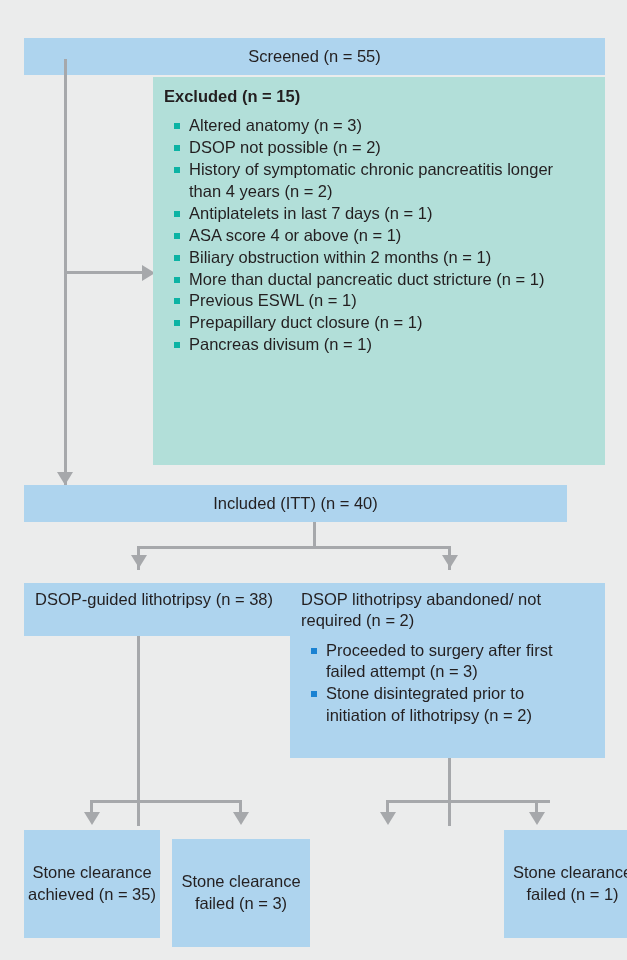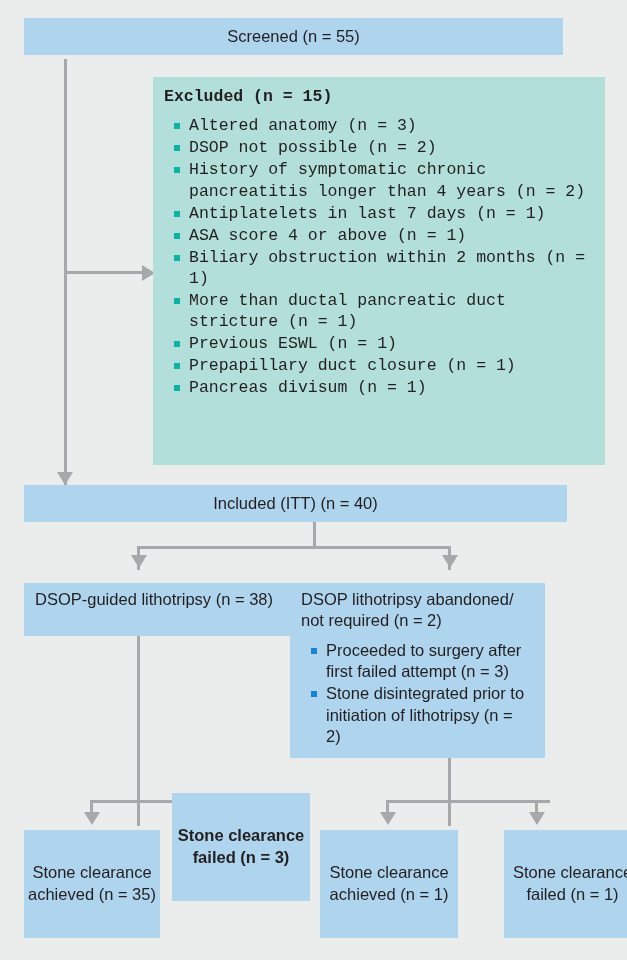--- a/index.html
+++ b/index.html
@@ -22,21 +22,21 @@
 
   
   .box {
     position: absolute;
     box-sizing: border-box;
     font-size: 16.5px;
     line-height: 1.30;
     color: #231f20;
   }
   .box-blue  { background: #aed4ee; }
-  .box-green { background: #b2dfd9; font-family: Liberation Mono, monospace; }
+  .box-green { background: #b2dfd9; }
 
   .box-center {
     display: flex;
     align-items: center;
     justify-content: center;
     text-align: center;
   }
   .box-left {
     padding: 6px 10px 6px 11px;
     text-align: left;
@@ -98,21 +98,21 @@
   .leaf {
     font-size: 16.5px;
     line-height: 1.33;
   }
 </style>
 </head>
 <body>
 
 <div id="flow-root">
 
-  <div class="box box-blue box-center" style="left:24px; top:18px; width:539px; height:37px;">
+  <div class="box box-blue box-center" style="left:24px; top:38px; width:581px; height:37px;">
     <span>Screened (n = 55)</span>
   </div>
 
   <div class="ln ln-v" style="left:64px; top:59px; height:429px;"></div>
 
   <div class="ln ln-h" style="left:64px; top:271px; width:81px;"></div>
   <div class="arrow-right" style="left:142px; top:264.5px;"></div>
 
   <div class="arrow-down" style="left:57px; top:472px;"></div>
 
@@ -140,21 +140,21 @@
   <div class="ln ln-h" style="left:137px; top:546px; width:314px;"></div>
   <div class="ln ln-v" style="left:137px; top:546px; height:24px;"></div>
   <div class="ln ln-v" style="left:448px; top:546px; height:24px;"></div>
   <div class="arrow-down" style="left:130.5px; top:555px;"></div>
   <div class="arrow-down" style="left:441.5px; top:555px;"></div>
 
   <div class="box box-blue box-left" style="left:24px; top:583px; width:272px; height:53px; padding-top:6px;">
     <div>DSOP-guided lithotripsy (n = 38)</div>
   </div>
 
-  <div class="box box-blue box-left" style="left:290px; top:583px; width:255px; height:175px; padding-top:6px;">
+  <div class="box box-blue box-left" style="left:290px; top:583px; width:315px; height:175px; padding-top:6px;">
     <div>DSOP lithotripsy abandoned/ not required (n = 2)</div>
     <ul class="bullets bluebul">
       <li>Proceeded to surgery after first failed attempt (n = 3)</li>
       <li>Stone disintegrated prior to initiation of lithotripsy (n = 2)</li>
     </ul>
   </div>
 
   <div class="ln ln-v" style="left:137px; top:636px; height:190px;"></div>
   <div class="ln ln-h" style="left:90px; top:800px; width:152px;"></div>
   <div class="ln ln-v" style="left:90px; top:800px; height:19px;"></div>
@@ -166,25 +166,22 @@
   <div class="ln ln-h" style="left:386px; top:800px; width:164px;"></div>
   <div class="ln ln-v" style="left:386px; top:800px; height:19px;"></div>
   <div class="ln ln-v" style="left:535px; top:800px; height:19px;"></div>
   <div class="arrow-down" style="left:379.5px; top:812px;"></div>
   <div class="arrow-down" style="left:528.5px; top:812px;"></div>
 
   <div class="box box-blue box-center leaf" style="left:24px; top:830px; width:136px; height:108px;">
     <span>Stone clearance achieved (n = 35)</span>
   </div>
 
-  <div class="box box-blue box-center leaf" style="left:172px; top:793px; width:138px; height:108px;font-weight:bold;">
+  <div class="box box-blue box-center leaf" style="left:172px; top:839px; width:138px; height:108px;">
     <span>Stone clearance failed (n = 3)</span>
   </div>
 
-  <div class="box box-blue box-center leaf" style="left:320px; top:830px; width:138px; height:108px;">
-    <span>Stone clearance achieved (n = 1)</span>
-  </div>
 
   <div class="box box-blue box-center leaf" style="left:468px; top:830px; width:137px; height:108px;margin-left:36px;">
     <span>Stone clearance failed (n = 1)</span>
   </div>
 
 </div>
 
 </body></html>

